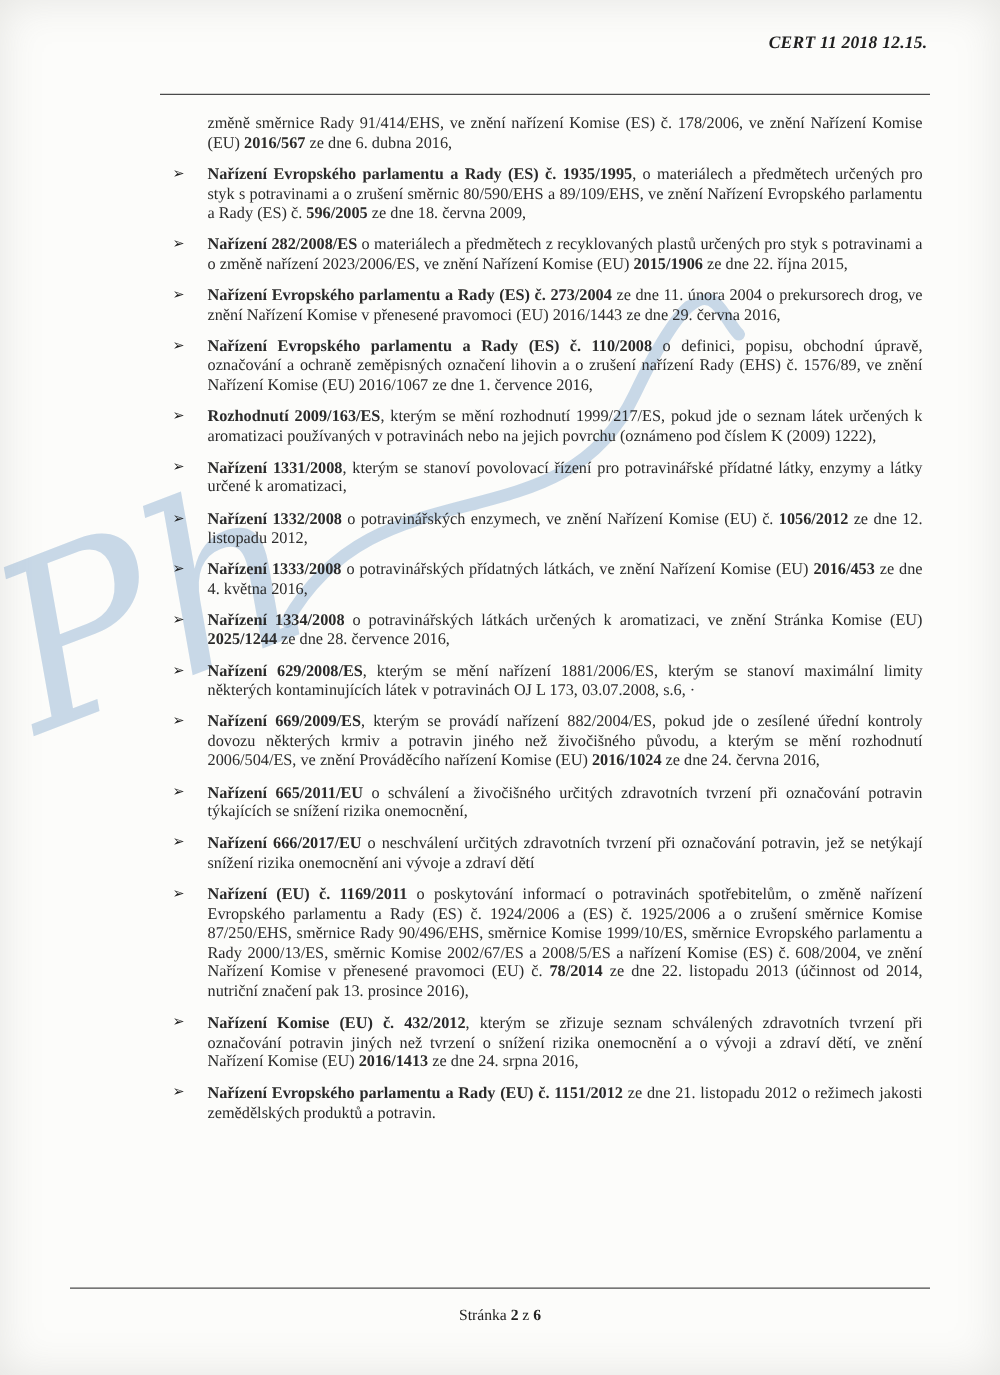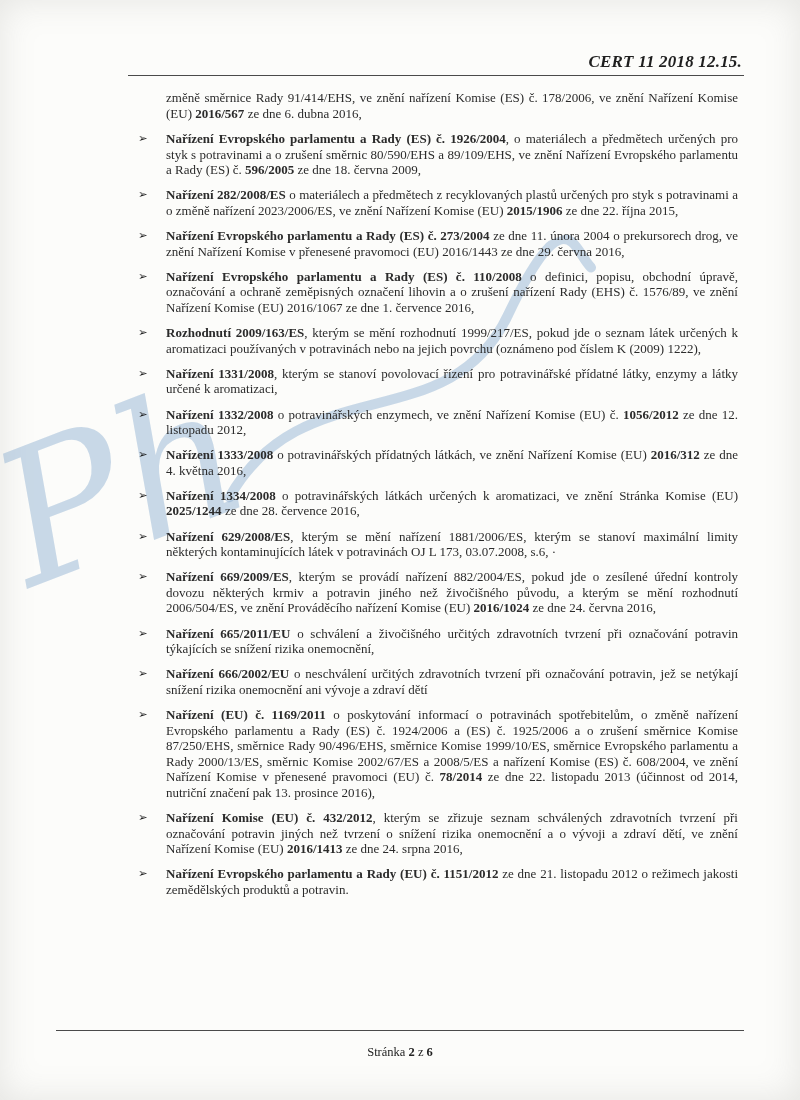--- a/index.html
+++ b/index.html
@@ -7,22 +7,22 @@
     position:relative;
     width:800px;height:1100px;
     margin:0 auto;
     background:#fcfcfa;
     color:#2b2b2b;
     font-family:"Liberation Serif", serif;
     overflow:hidden;
     box-shadow:inset 0 0 35px rgba(120,120,115,0.18);
   }
   .header{
-    position:absolute;top:52px;right:58px;
-    font-style:italic;font-weight:bold;font-size:17px;
+    position:absolute;top:27px;right:58px;
+    font-style:italic;font-weight:bold;font-size:14px;
     letter-spacing:0.2px;color:#1f1f1f;
   }
   .top-rule{
     position:absolute;top:75px;left:128px;right:56px;
     border-top:1.4px solid #4a4a4a;
   }
   .content{
     position:absolute;top:90px;left:138px;width:600px;
     font-size:13px;line-height:15.6px;
   }
@@ -84,21 +84,21 @@
   </div>
 
   <div class="header">CERT 11 2018 12.15.</div>
   <div class="top-rule"></div>
 
   <div class="content">
     <p class="intro"><span>změně směrnice Rady 91/414/EHS, ve znění nařízení Komise (ES) č. 178/2006, ve znění Nařízení Komise (EU) </span><span class="b">2016/567</span><span> ze dne 6. dubna 2016,</span></p>
     <div class="list">
         <div class="item">
           <span class="bullet">➢</span>
-          <div class="itext"><span class="b">Nařízení Evropského parlamentu a Rady (ES) č. 1926/2004</span><span>, o materiálech a předmětech určených pro styk s potravinami a o zrušení směrnic 80/590/EHS a 89/109/EHS, ve znění Nařízení Evropského parlamentu a Rady (ES) č. </span><span class="b">596/2005</span><span> ze dne 18. června 2009,</span></div>
+          <div class="itext"><span class="b">Nařízení Evropského parlamentu a Rady (ES) č. 1935/1995</span><span>, o materiálech a předmětech určených pro styk s potravinami a o zrušení směrnic 80/590/EHS a 89/109/EHS, ve znění Nařízení Evropského parlamentu a Rady (ES) č. </span><span class="b">596/2005</span><span> ze dne 18. června 2009,</span></div>
         </div>
         <div class="item">
           <span class="bullet">➢</span>
           <div class="itext"><span class="b">Nařízení 282/2008/ES</span><span> o materiálech a předmětech z recyklovaných plastů určených pro styk s potravinami a o změně nařízení 2023/2006/ES, ve znění Nařízení Komise (EU) </span><span class="b">2015/1906</span><span> ze dne 22. října 2015,</span></div>
         </div>
         <div class="item">
           <span class="bullet">➢</span>
           <div class="itext"><span class="b">Nařízení Evropského parlamentu a Rady (ES) č. 273/2004</span><span> ze dne 11. února 2004 o prekursorech drog, ve znění Nařízení Komise v přenesené pravomoci (EU) 2016/1443 ze dne 29. června 2016,</span></div>
         </div>
         <div class="item">
@@ -112,41 +112,41 @@
         <div class="item">
           <span class="bullet">➢</span>
           <div class="itext"><span class="b">Nařízení 1331/2008</span><span>, kterým se stanoví povolovací řízení pro potravinářské přídatné látky, enzymy a látky určené k aromatizaci,</span></div>
         </div>
         <div class="item">
           <span class="bullet">➢</span>
           <div class="itext"><span class="b">Nařízení 1332/2008</span><span> o potravinářských enzymech, ve znění Nařízení Komise (EU) č. </span><span class="b">1056/2012</span><span> ze dne 12. listopadu 2012,</span></div>
         </div>
         <div class="item">
           <span class="bullet">➢</span>
-          <div class="itext"><span class="b">Nařízení 1333/2008</span><span> o potravinářských přídatných látkách, ve znění Nařízení Komise (EU) </span><span class="b">2016/312</span><span> ze dne 4. května 2016,</span></div>
+          <div class="itext"><span class="b">Nařízení 1333/2008</span><span> o potravinářských přídatných látkách, ve znění Nařízení Komise (EU) </span><span class="b">2016/453</span><span> ze dne 4. května 2016,</span></div>
         </div>
         <div class="item">
           <span class="bullet">➢</span>
           <div class="itext"><span class="b">Nařízení 1334/2008</span><span> o potravinářských látkách určených k aromatizaci, ve znění Stránka Komise (EU) </span><span class="b">2025/1244</span><span> ze dne 28. července 2016,</span></div>
         </div>
         <div class="item">
           <span class="bullet">➢</span>
           <div class="itext"><span class="b">Nařízení 629/2008/ES</span><span>, kterým se mění nařízení 1881/2006/ES, kterým se stanoví maximální limity některých kontaminujících látek v potravinách  OJ L 173, 03.07.2008, s.6, ·</span></div>
         </div>
         <div class="item">
           <span class="bullet">➢</span>
           <div class="itext"><span class="b">Nařízení 669/2009/ES</span><span>, kterým se provádí nařízení  882/2004/ES, pokud jde o zesílené úřední kontroly dovozu některých krmiv a potravin jiného než živočišného původu, a kterým se mění rozhodnutí 2006/504/ES, ve znění Prováděcího nařízení Komise (EU) </span><span class="b">2016/1024</span><span> ze dne 24. června 2016,</span></div>
         </div>
         <div class="item">
           <span class="bullet">➢</span>
           <div class="itext"><span class="b">Nařízení 665/2011/EU</span><span> o schválení a živočišného určitých zdravotních tvrzení při označování potravin týkajících se snížení rizika onemocnění,</span></div>
         </div>
         <div class="item">
           <span class="bullet">➢</span>
-          <div class="itext"><span class="b">Nařízení 666/2002/EU</span><span> o neschválení určitých zdravotních tvrzení při označování potravin, jež se netýkají snížení rizika onemocnění ani vývoje a zdraví dětí</span></div>
+          <div class="itext"><span class="b">Nařízení 666/2017/EU</span><span> o neschválení určitých zdravotních tvrzení při označování potravin, jež se netýkají snížení rizika onemocnění ani vývoje a zdraví dětí</span></div>
         </div>
         <div class="item">
           <span class="bullet">➢</span>
           <div class="itext"><span class="b">Nařízení (EU) č. 1169/2011</span><span>  o poskytování informací o potravinách spotřebitelům, o změně nařízení Evropského parlamentu a Rady (ES) č. 1924/2006 a (ES) č. 1925/2006 a o zrušení směrnice Komise 87/250/EHS, směrnice Rady 90/496/EHS, směrnice Komise 1999/10/ES, směrnice Evropského parlamentu a Rady 2000/13/ES, směrnic Komise 2002/67/ES a 2008/5/ES a nařízení Komise (ES) č. 608/2004, ve znění Nařízení Komise v přenesené pravomoci (EU) č. </span><span class="b">78/2014</span><span> ze dne 22. listopadu 2013 (účinnost od 2014, nutriční značení pak 13. prosince 2016),</span></div>
         </div>
         <div class="item">
           <span class="bullet">➢</span>
           <div class="itext"><span class="b">Nařízení Komise (EU) č. 432/2012</span><span>, kterým se zřizuje seznam schválených zdravotních tvrzení při označování potravin jiných než tvrzení o snížení rizika onemocnění a o vývoji a zdraví dětí, ve znění Nařízení Komise (EU) </span><span class="b">2016/1413</span><span> ze dne 24. srpna 2016,</span></div>
         </div>
         <div class="item">

